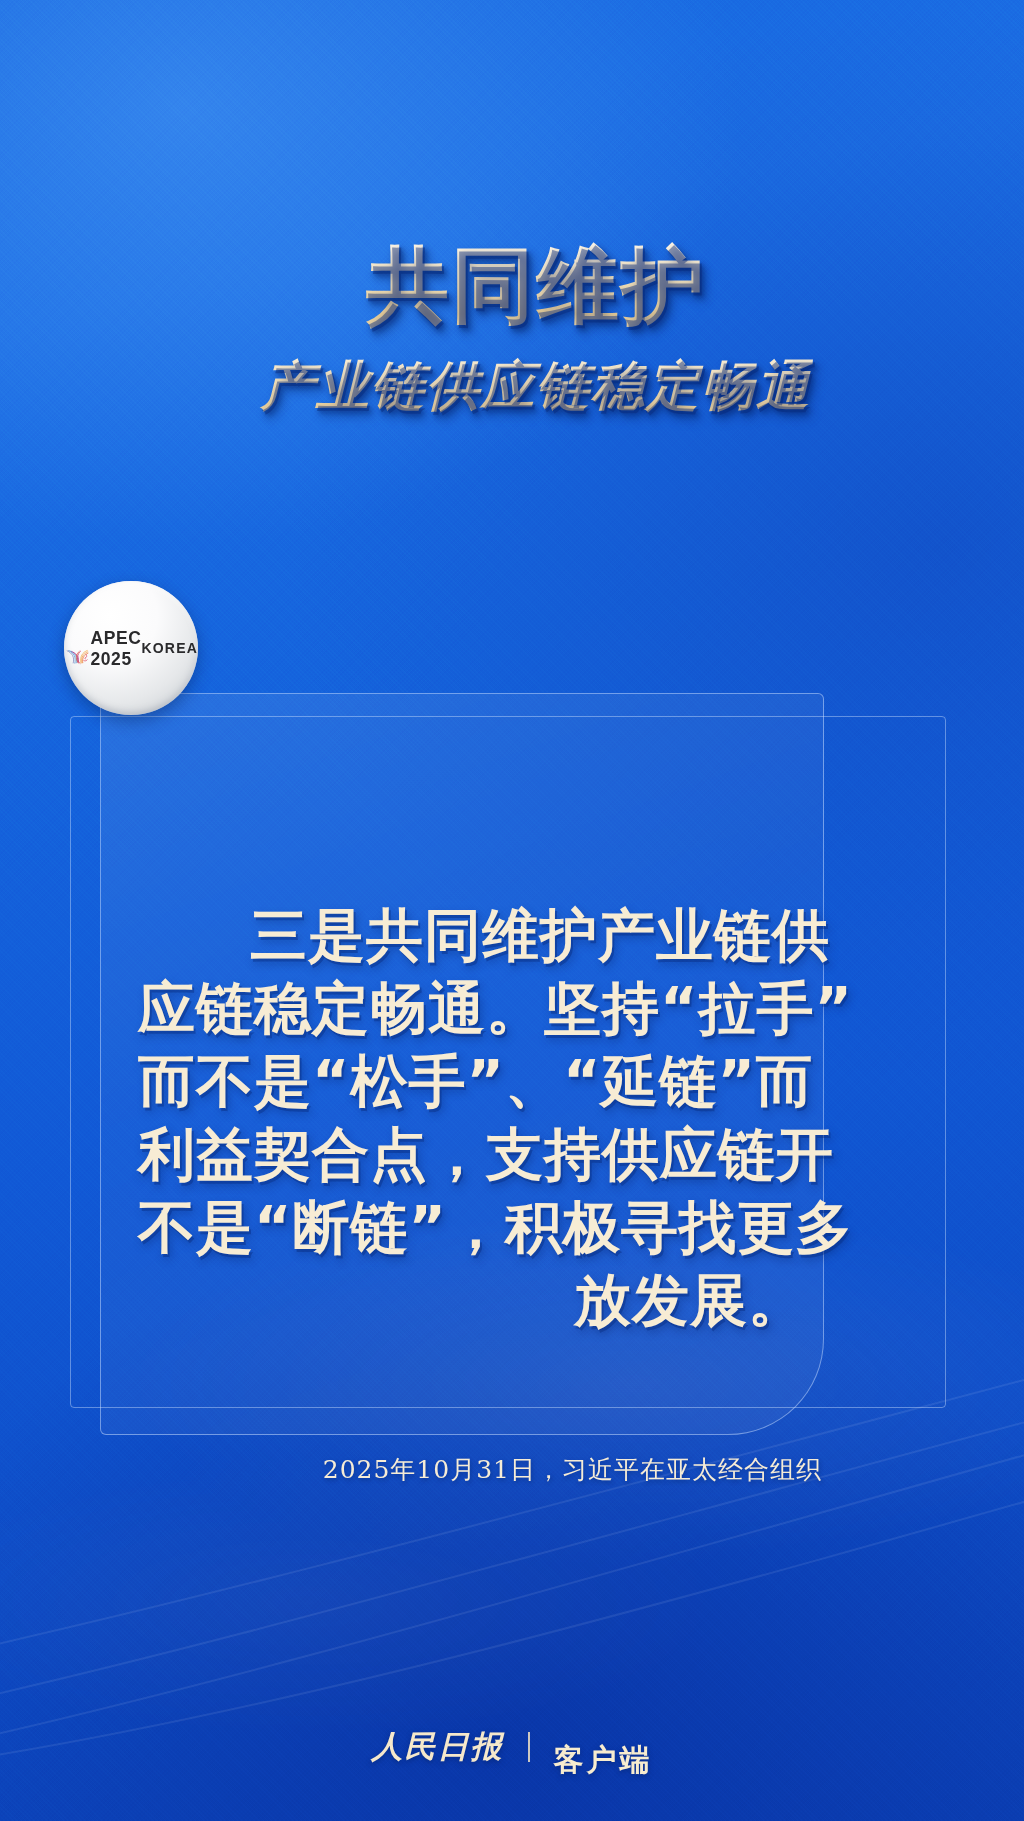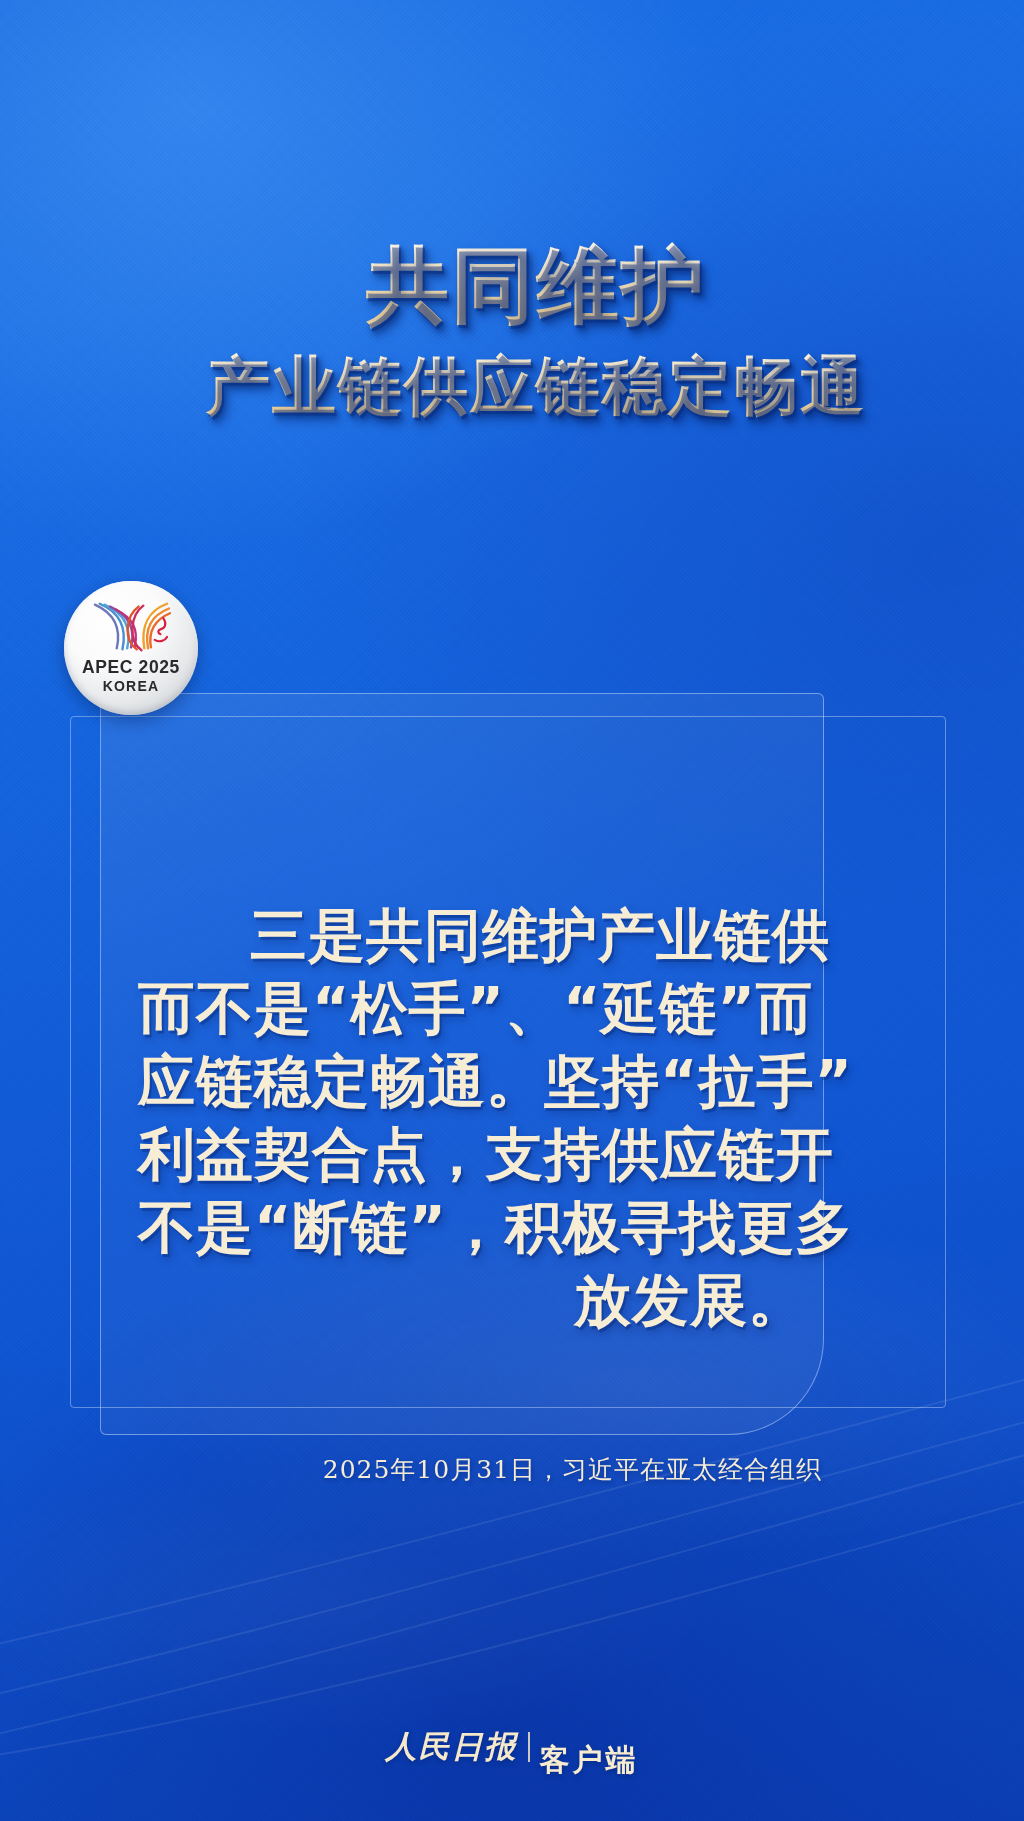--- a/index.html
+++ b/index.html
@@ -47,21 +47,21 @@
     text-shadow:
        2px 3px 0 rgba(6,40,120,.45),
        4px 6px 10px rgba(4,28,92,.40);
     background:linear-gradient(180deg,#fffaf0 0%,#f7e6bf 42%,#e8cd96 78%,#f3e2bb 100%);
     -webkit-background-clip:text;background-clip:text;
     -webkit-text-fill-color:transparent;
     filter:drop-shadow(3px 4px 2px rgba(5,35,110,.45));
     padding-left:48px;
   }
   .title-line.l1{font-size:83px;line-height:100px;}
-  .title-line.l2{font-size:64px;line-height:100px;}
+  .title-line.l2{font-size:53px;line-height:100px;font-style:italic;}
 
   
   .frame-outer{
     position:absolute;left:70px;top:716px;width:874px;height:690px;
     border:1.5px solid rgba(210,228,255,.42);
     border-radius:4px 4px 4px 4px;
     z-index:3;
   }
   
   .card{
@@ -75,21 +75,21 @@
   
   .badge{
     position:absolute;left:64px;top:581px;width:134px;height:134px;z-index:9;
     border-radius:50%;
     background:
       radial-gradient(circle at 34% 26%, #ffffff 0%, #fbfbfc 36%, #e6e8ea 66%, #cfd3d7 88%, #bcc1c6 100%);
     box-shadow:
       0 6px 16px rgba(3,26,80,.38),
       inset 0 -3px 6px rgba(120,130,145,.35),
       inset 0 3px 5px rgba(255,255,255,.95);
-    display:flex;flex-direction:column;align-items:center;justify-content:flex-start;
+    display:flex;flex-direction:row;align-items:center;justify-content:flex-start;
   }
   .badge-mark{width:96px;height:56px;margin-top:18px;}
   .badge-t1{
     font-size:17.5px;font-weight:700;color:#2a2a2c;letter-spacing:.6px;margin-top:2px;
     font-family:"Liberation Sans","DejaVu Sans",sans-serif;
   }
   .badge-t2{
     font-size:14px;font-weight:700;color:#2a2a2c;letter-spacing:1.2px;margin-top:0;
     font-family:"Liberation Sans","DejaVu Sans",sans-serif;
   }
@@ -115,21 +115,21 @@
     font-family:"DejaVu Serif","Liberation Serif",serif;
     font-size:25px;line-height:40px;color:#f6ecd6;
     letter-spacing:1px;
     text-shadow:1px 2px 4px rgba(4,30,96,.45);
   }
   .attrib span{display:block;}
 
   
   .footer{
     position:absolute;left:0;right:0;bottom:40px;z-index:8;
-    display:flex;align-items:center;justify-content:center;gap:10px;
+    display:flex;align-items:center;justify-content:center;gap:24px;
   }
   .footer-mark{
     font-family:"DejaVu Serif","Liberation Serif",serif;
     font-size:31px;font-weight:700;font-style:italic;color:#f5e8cb;letter-spacing:2px;
     text-shadow:0 2px 5px rgba(4,30,96,.5);
   }
   .footer-sep{
     width:2px;height:30px;background:#f0e2c4;opacity:.85;
   }
   .footer-app{
@@ -185,22 +185,22 @@
         <path d="M168,40 C176,52 172,62 162,64 C156,66 156,72 162,74" stroke="#d8213f" stroke-width="4.5"></path>
         <path d="M150,86 C160,92 172,88 176,80" stroke="#d8213f" stroke-width="4.5"></path>
       </g>
     </svg>
     <div class="badge-t1">APEC 2025</div>
     <div class="badge-t2">KOREA</div>
   </div>
 
   <div class="quote">
     <p class="indent">三是共同维护产业链供</p>
+    <p>应链稳定畅通。坚持“拉手”</p>
     <p>而不是“松手”、“延链”而</p>
-    <p>应链稳定畅通。坚持“拉手”</p>
     <p>利益契合点，支持供应链开</p>
     <p>不是“断链”，积极寻找更多</p>
     <p>放发展。</p>
   </div>
 
   <div class="attrib">
     <span>2025年10月31日，习近平在亚太经合组织</span>
   </div>
 
   <div class="footer">

